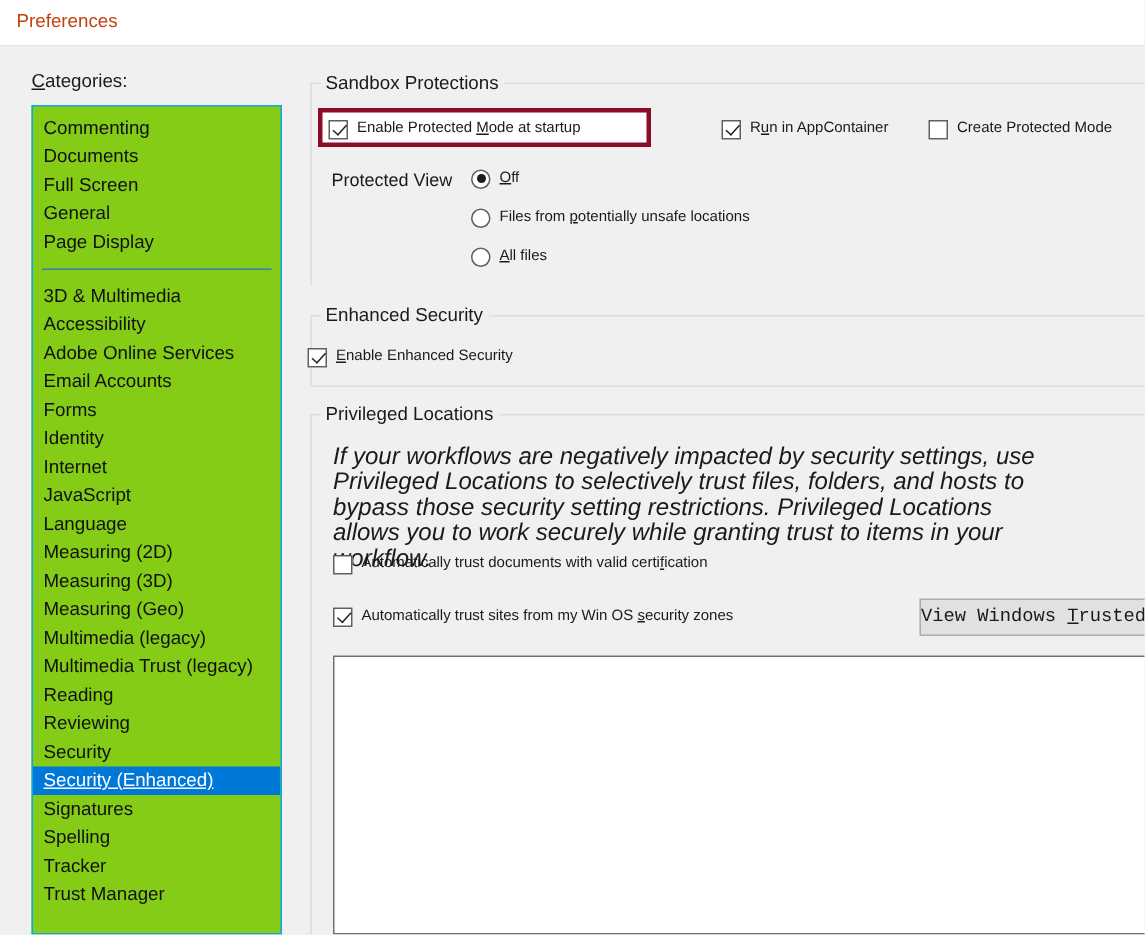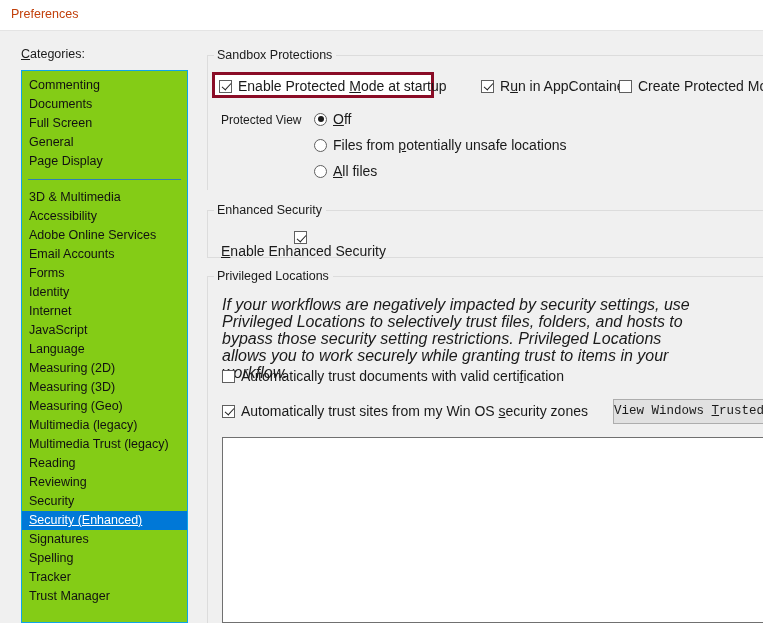--- a/index.html
+++ b/index.html
@@ -160,21 +160,21 @@
     content: "";
     position: absolute;
     left: 2.5px;
     top: 2.5px;
     width: 6px;
     height: 6px;
     border-radius: 50%;
     background: #1b1b1b;
   }
   .ctl-label {
-    font-size: 14px;
+    font-size: 10px;
     color: #1a1a1a;
     line-height: 14px;
   }
   u { text-decoration: underline; text-underline-offset: 1px; }
 
   .highlight-box {
     position: absolute;
     left: 212px;
     top: 72px;
     width: 222px;
@@ -302,21 +302,21 @@
   <div class="chk-row" style="left:314px; top:164px;">
     <span class="radio"></span>
     <span class="ctl-label"><u>A</u>ll files</span>
   </div>
 
   <div class="groupbox" id="sec-enhanced">
     <div class="gb-border full"></div>
     <div class="gb-legend">Enhanced Security</div>
   </div>
 
-  <div class="chk-row" style="left:221px; top:231px;flex-direction:column;">
+  <div class="chk-row" style="left:205px; top:231px;">
     <span class="checkbox checked"></span>
     <span class="ctl-label"><u>E</u>nable Enhanced Security</span>
   </div>
 
   <div class="groupbox" id="sec-privileged">
     <div class="gb-border"></div>
     <div class="gb-legend">Privileged Locations</div>
   </div>
 
   <div class="static-text" style="left:222px; top:296px; width:470px;">If your workflows are negatively impacted by security settings, use Privileged Locations to selectively trust files, folders, and hosts to bypass those security setting restrictions. Privileged Locations allows you to work securely while granting trust to items in your workflow.</div>

